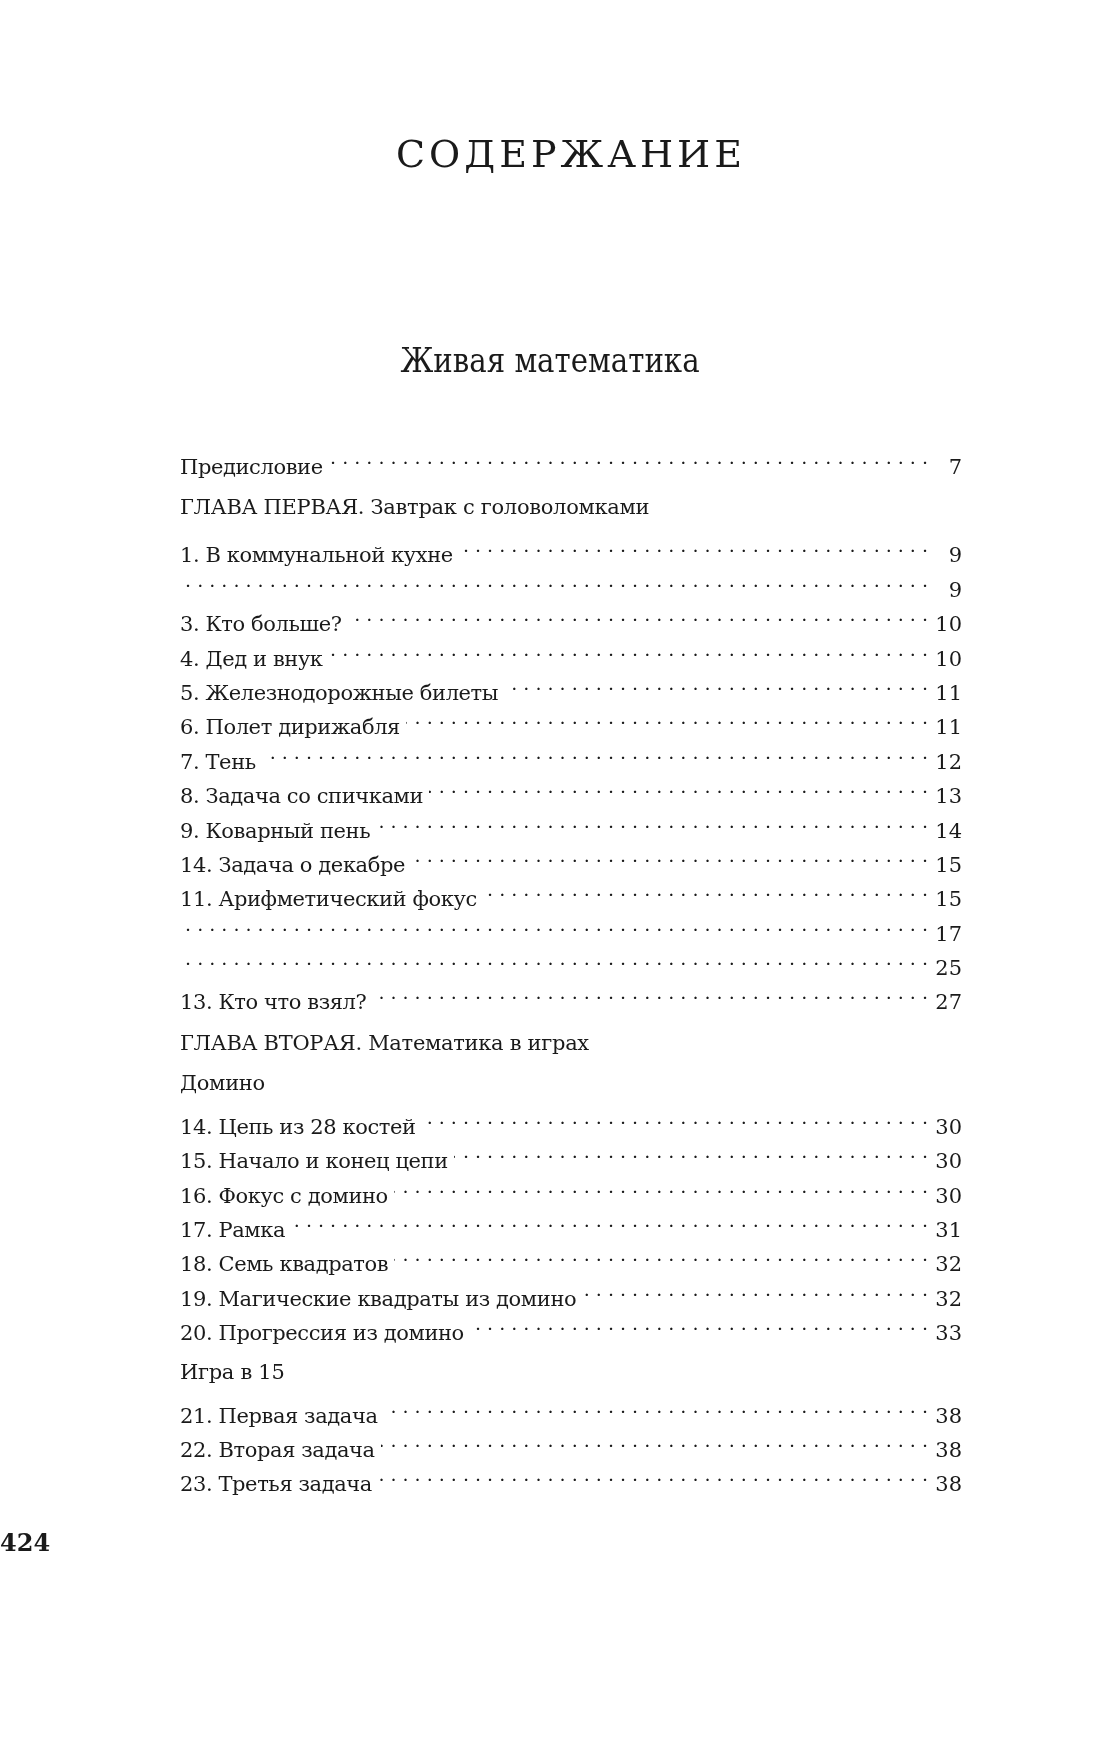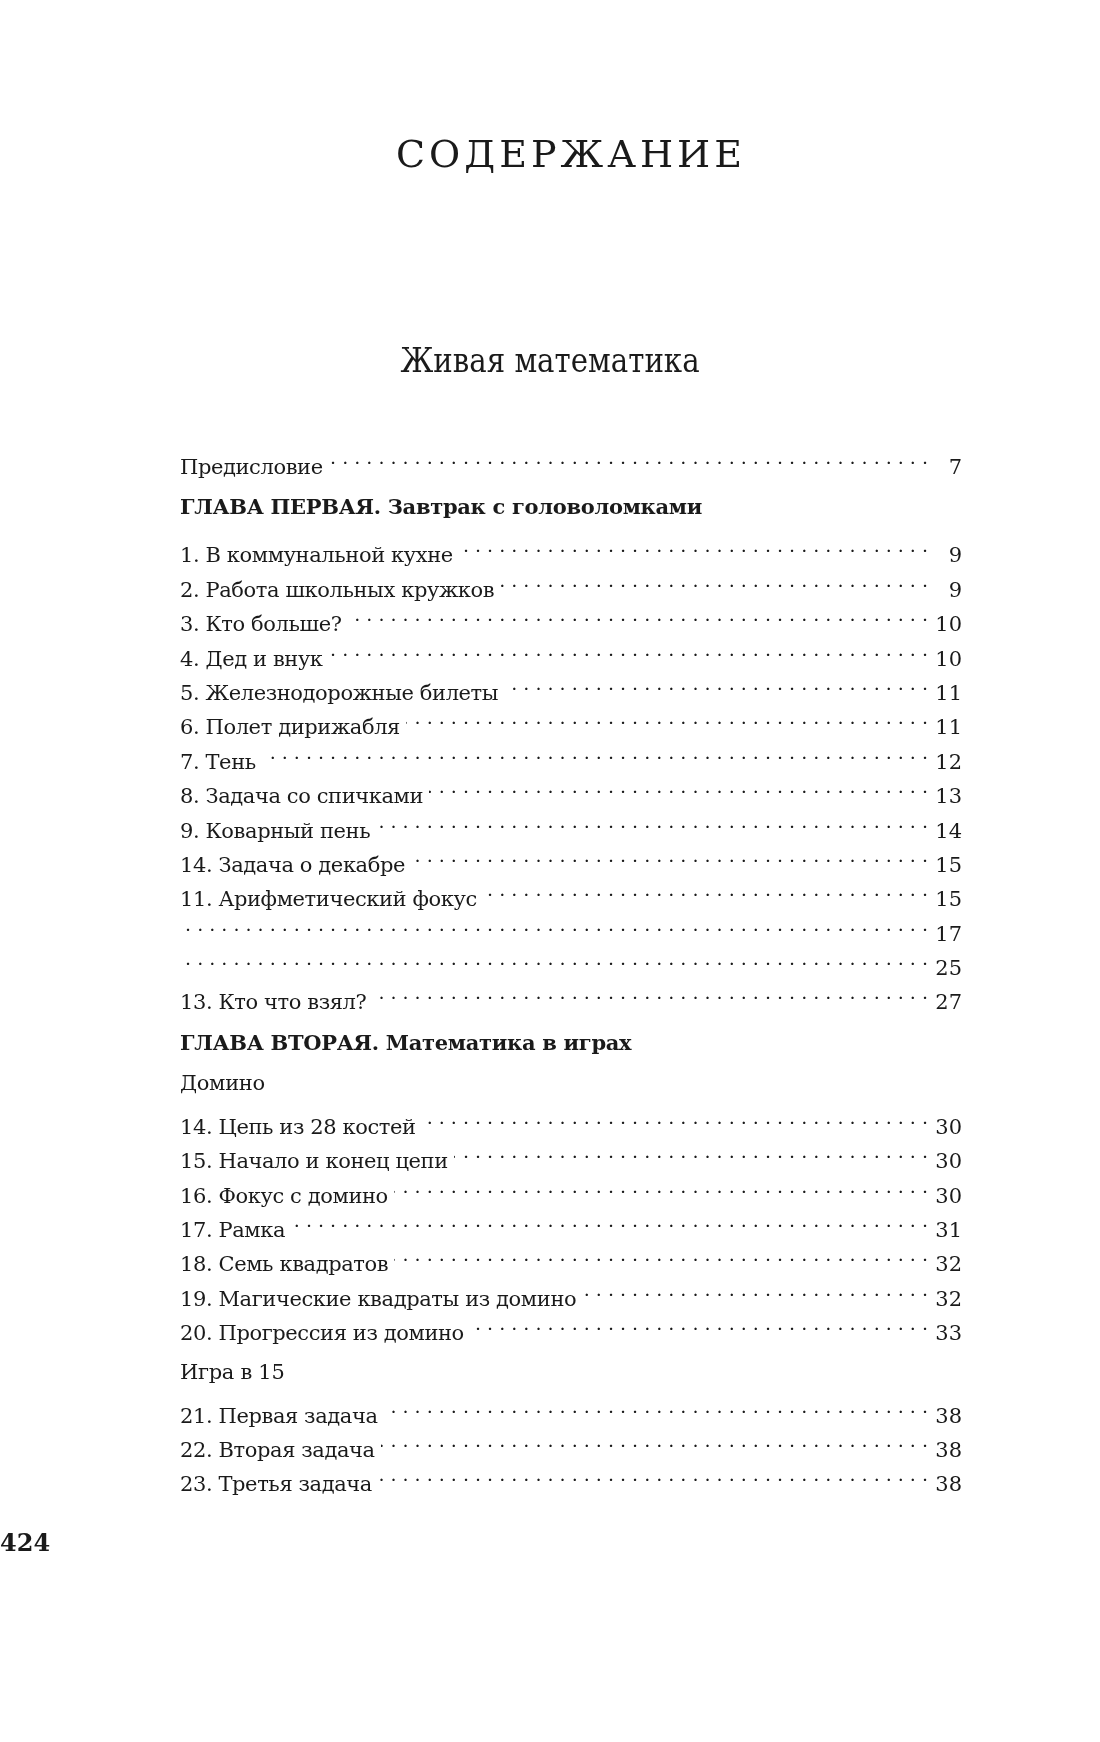--- a/index.html
+++ b/index.html
@@ -40,21 +40,21 @@
   .row .dots::before {
     content: ". . . . . . . . . . . . . . . . . . . . . . . . . . . . . . . . . . . . . . . . . . . . . . . . . . . . . . . . . . . . . . . . . . . . . . . . . . . . . . . . . . . . . . . . . .";
     position: absolute; right: 0; top: 0;
     font-size: 19px; letter-spacing: 0px; white-space: nowrap;
   }
   .row .page {
     min-width: 28px; text-align: right;
     font-family: "DejaVu Serif", serif;
   }
   .chapter {
-    font-weight: bold; font-size: 21px;
+    font-weight: normal; font-size: 21px;
     height: 34px; line-height: 34px;
     letter-spacing: -0.3px;
     margin-top: 16px; margin-bottom: 4px;
   }
   .section {
     font-size: 21px; height: 34px; line-height: 34px;
     margin-top: 6px; letter-spacing: -0.3px;
   }
   .page-number {
     position: absolute; left: 0; width: 1100px; top: 1528px;
@@ -77,21 +77,20 @@
   </div>
 
   <div class="chapter">ГЛАВА ПЕРВАЯ. Завтрак с головоломками</div>
 
   <div class="row">
       <span class="label">1. В коммунальной кухне</span>
       <span class="dots"></span>
       <span class="page">9</span>
     </div>
   <div class="row">
-      <span class="label">2. Работа школьных кружков</span>
       <span class="dots"></span>
       <span class="page">9</span>
     </div>
   <div class="row">
       <span class="label">3. Кто больше?</span>
       <span class="dots"></span>
       <span class="page">10</span>
     </div>
   <div class="row">
       <span class="label">4. Дед и внук</span>

